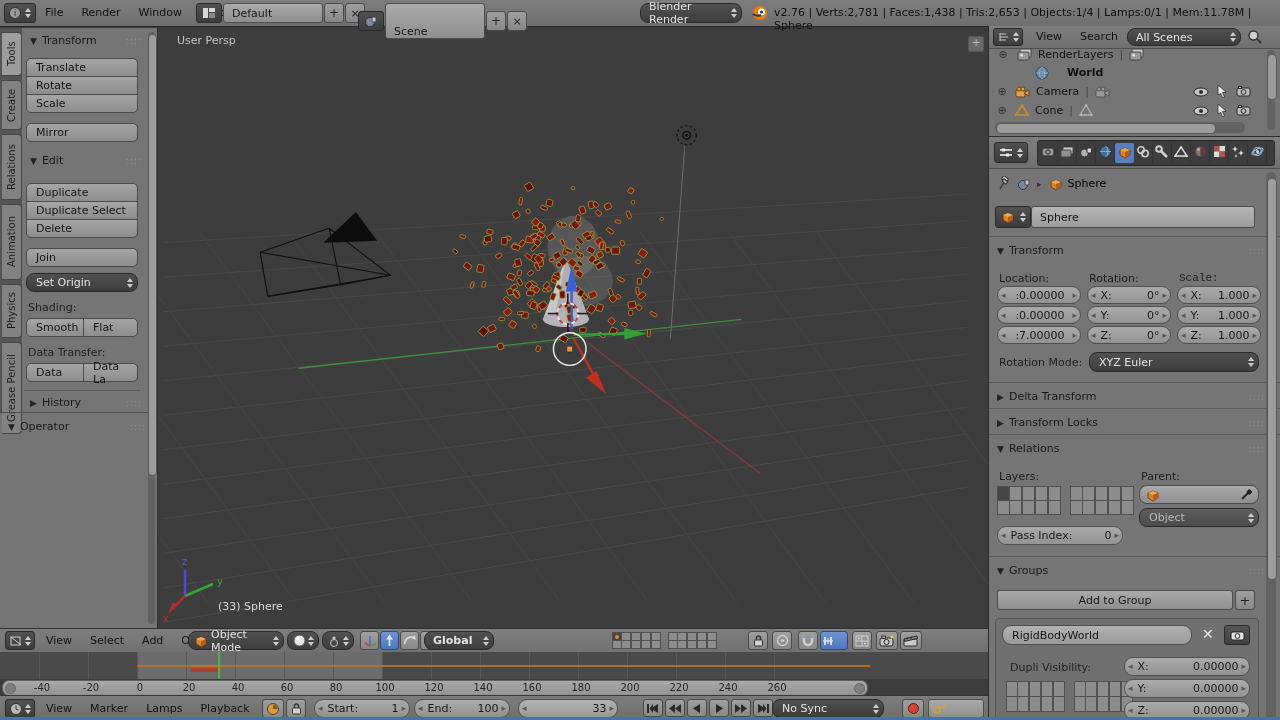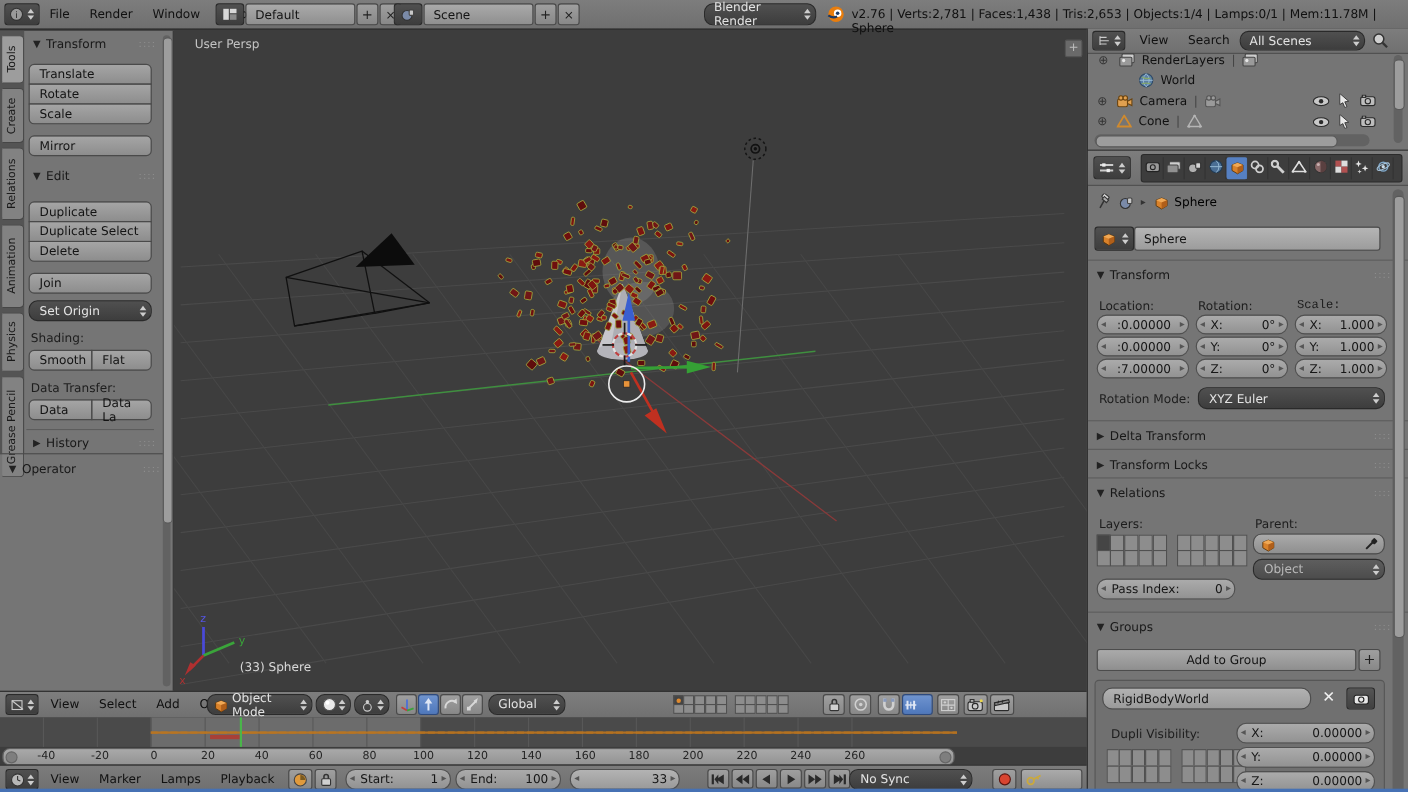--- a/index.html
+++ b/index.html
@@ -380,21 +380,21 @@
     </div>
     <div class="abs flexc" style="left:358px;top:3px;">
       <div class="capD sq flexc" style="width:26px;height:20px;justify-content:center;margin-right:1px;">
           <span class="ic" style="display: inline-flex; align-items: center;">
             <svg width="14" height="14" viewBox="0 0 14 14">
               <circle cx="6" cy="8" r="4.5" fill="#7a8aa8" stroke="#333"></circle>
               <rect x="8" y="3" width="4" height="5" rx="1" fill="#c8c8c8" stroke="#444"></rect>
             </svg>
           </span>
         </div>
-      <div class="cap" style="width:100px;height:20px;padding-left:8px;border-radius:3px;">
+      <div class="cap" style="width:100px;height:36px;padding-left:8px;border-radius:3px;align-items:flex-end;">
           <span>Scene</span>
         </div>
       <div class="icbtn" style="width:20px;height:20px;margin-left:1px;font-size:12px;color:#222;">+</div>
       <div class="icbtn" style="width:20px;height:20px;margin-left:1px;font-size:11px;color:#222;">×</div>
     </div>
     <div class="abs capD" style="left:640px;top:3px;width:102px;height:20px;padding-left:8px;">
       <span>Blender Render</span>
         <span class="ud">
           <i class="u"></i>
           <i class="d"></i>
@@ -578,21 +578,21 @@
       <div class="icbtn" style="width:19px;height:19px;">
           <span class="ic" style="display: inline-flex; align-items: center;">
             <svg width="13" height="13" viewBox="0 0 13 13">
               <line x1="3" y1="10" x2="10" y2="3" stroke="#d8d8d8" stroke-width="1.8"></line>
               <polygon points="11.5,0.5 7.5,3 10,5.5" fill="#d8d8d8"></polygon>
               <rect x="1.5" y="8.5" width="3.4" height="3.4" fill="#d8d8d8"></rect>
             </svg>
           </span>
         </div>
     </div>
-    <div class="abs capD" style="left:444px;top:2px;width:70px;height:19px;padding-left:8px;">
+    <div class="abs capD" style="left:424px;top:2px;width:70px;height:19px;padding-left:8px;font-weight:bold;">
       <span>Global</span>
         <span class="ud">
           <i class="u"></i>
           <i class="d"></i>
         </span>
       </div>
     <div class="abs flexc" style="left:612px;top:3px;gap:6px;">
       <span class="grid10" id="hlayers1" style="display: grid; grid-template-columns: repeat(5, 10px);">
           <span class="lcell on" style="width: 10px; height: 9px; margin-left: 0px; margin-top: 0px;">
             <span class="dot"></span>
@@ -906,21 +906,21 @@
     </div>
     <div class="orow" style="top:37px;">
       <span style="width:46px;"></span>
       <span class="ic" style="display: inline-flex; align-items: center;">
           <svg width="14" height="14" viewBox="0 0 14 14">
             <circle cx="7" cy="7" r="6" fill="#5b7fa6" stroke="#2e4a66"></circle>
             <path d="M1,7 h12 M7,1 a8,8 0 0 1 0,12 M7,1 a8,8 0 0 0 0,12" stroke="#9fc0da" fill="none" stroke-width="0.8"></path>
             <path d="M3,4 q3,2 8,1 M3,10 q4,-1 8,0" stroke="#86a86b" fill="none" stroke-width="1.2"></path>
           </svg>
         </span>
-      <span style="margin-left:6px;">World</span>
+      <span style="margin-left:18px;font-weight:bold;">World</span>
     </div>
     <div class="orow" style="top:56px;">
       <span style="width:26px;text-align:center;color:#333;">⊕</span>
       <span class="ic" style="display: inline-flex; align-items: center;">
           <svg width="15" height="12" viewBox="0 0 15 12">
             <rect x="1" y="4" width="9" height="7" rx="1.5" fill="#e0a050" stroke="#6b4410"></rect>
             <circle cx="4" cy="3" r="2" fill="#e0a050" stroke="#6b4410"></circle>
             <circle cx="8" cy="3" r="2" fill="#e0a050" stroke="#6b4410"></circle>
             <polygon points="10,6 14,4 14,10 10,8" fill="#e0a050" stroke="#6b4410"></polygon>
           </svg>

